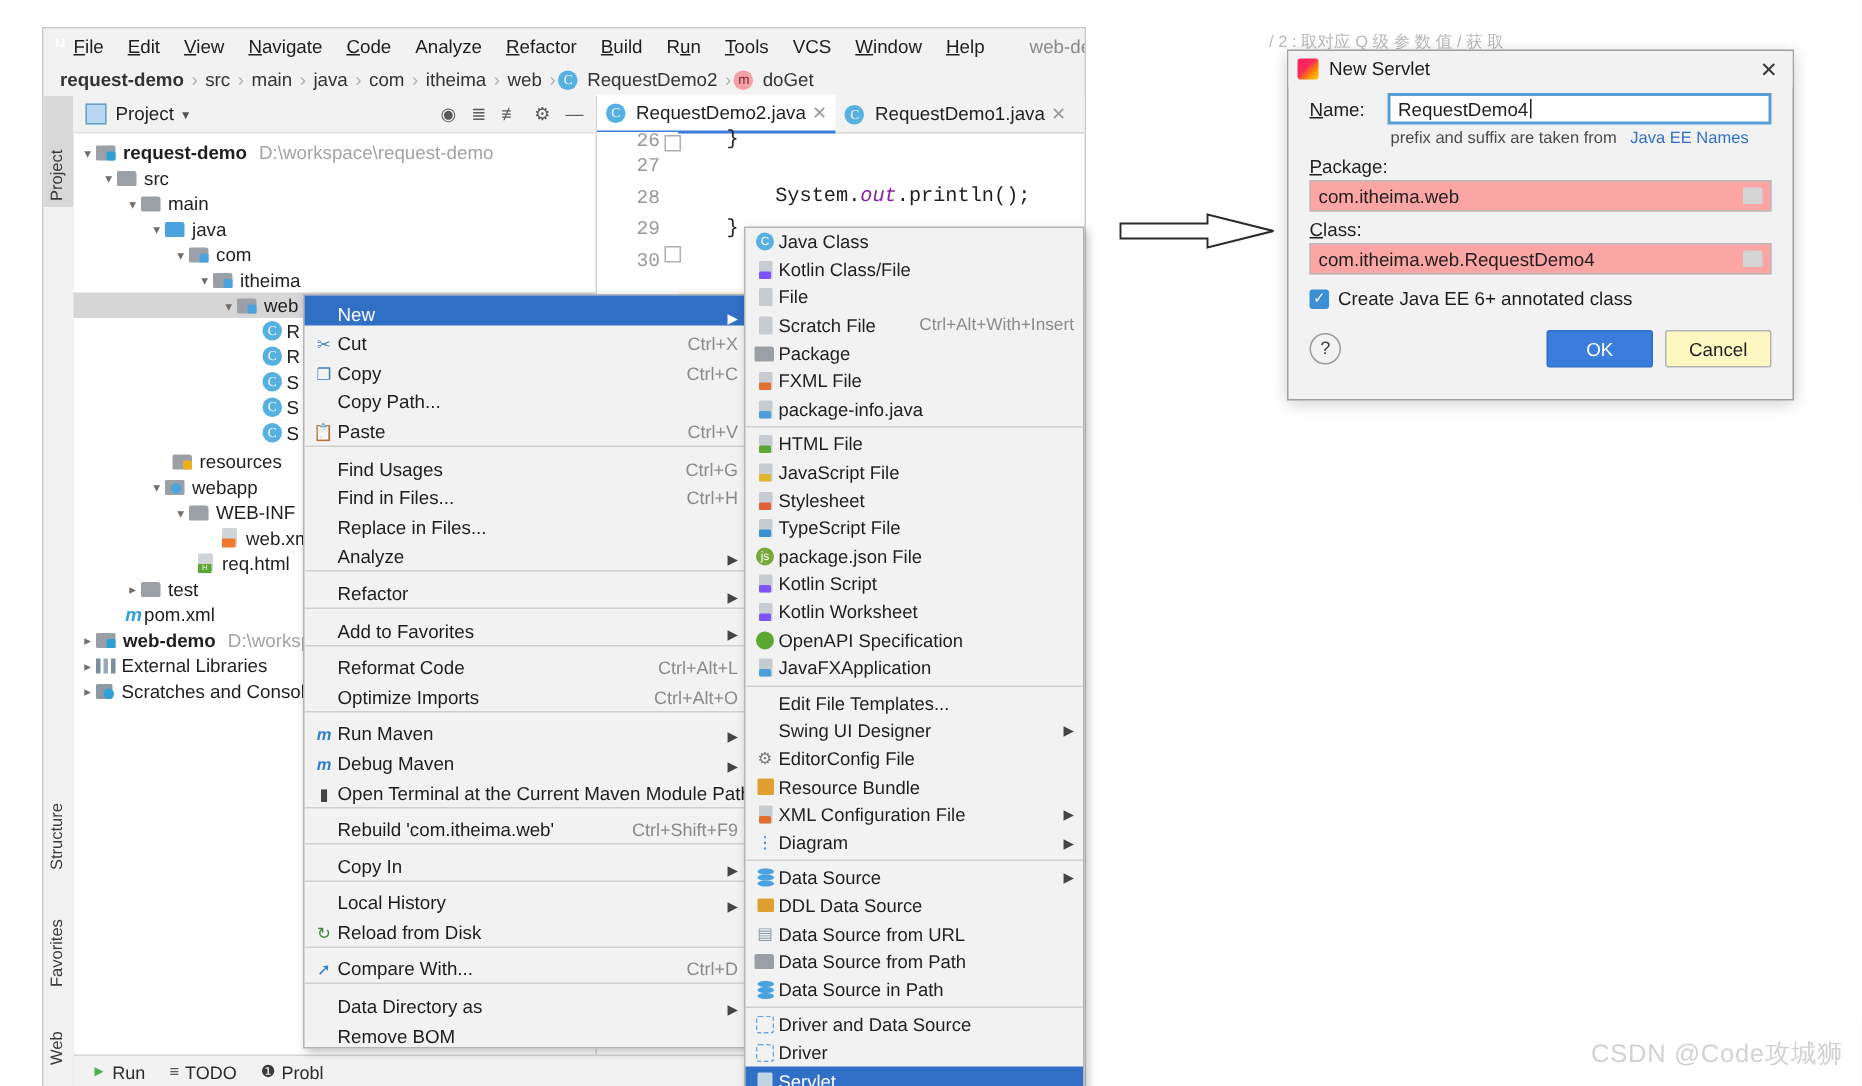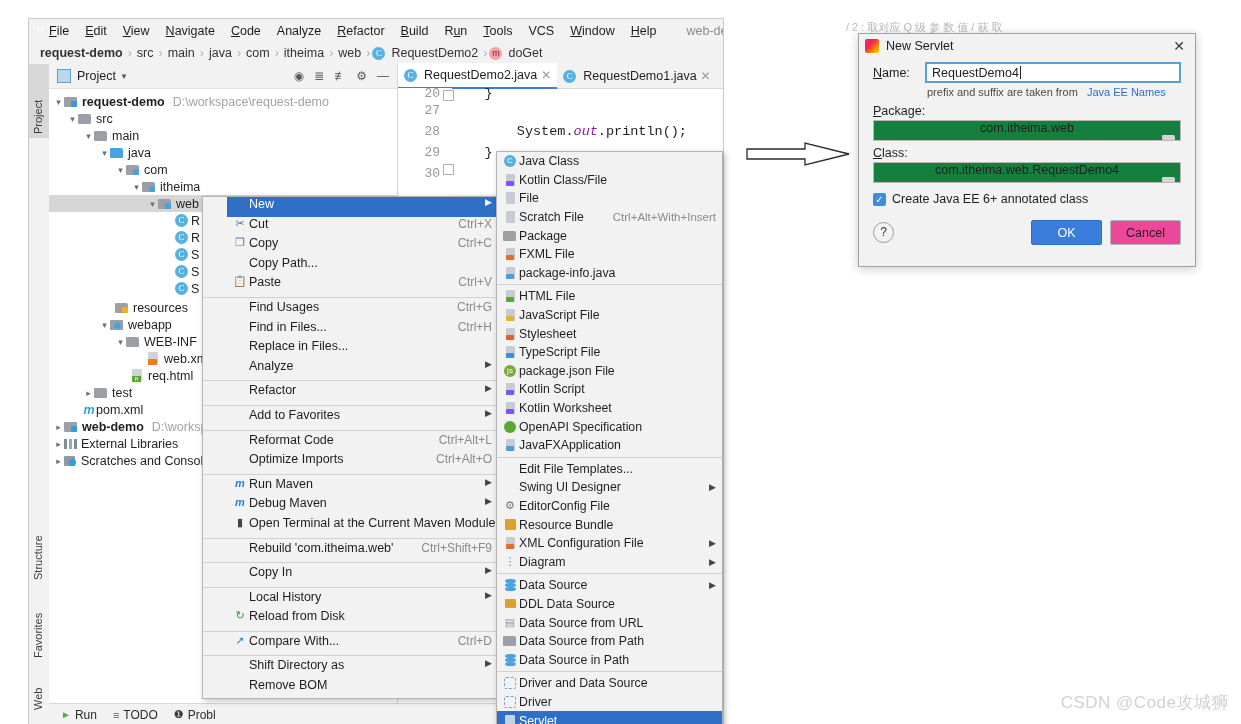--- a/index.html
+++ b/index.html
@@ -82,21 +82,21 @@
   .fold-mark{position:absolute;width:9px;height:9px;border:1px solid #b0b0b0;background:#fff;}
   .warnstrip{position:absolute;left:0;right:0;height:12px;background:#fdf6dd;}
   
   .statusbar{position:absolute;left:20px;bottom:0;width:674px;height:21px;background:#f2f2f2;border-top:1px solid #d6d6d6;
     display:flex;align-items:center;gap:16px;padding-left:12px;font-size:12px;color:#2b2b2b;}
   .statusbar .si{display:flex;align-items:center;gap:4px;}
   .playico{color:#4caf50;font-size:10px;}
   
   .ctxmenu{position:absolute;left:202px;top:196px;width:295px;background:#f2f2f2;border:1px solid #b4b4b4;
     box-shadow:2px 2px 6px rgba(0,0,0,.25);z-index:40;padding:0;}
-  .ctxitem{height:19.6px;display:flex;align-items:flex-start;padding:0 6px 0 4px;font-size:12.5px;color:#1d1d1d;position:relative;white-space:nowrap;margin-left:24px;}
+  .ctxitem{height:19.6px;display:flex;align-items:flex-end;padding:0 6px 0 4px;font-size:12.5px;color:#1d1d1d;position:relative;white-space:nowrap;}
   .ctxitem.hl{background:#2f6fc6;color:#fff;}
   .ctxitem .mico{width:18px;text-align:center;font-size:11px;color:#4a7fb5;flex:none;}
   .ctxitem .mlabel{flex:1;}
   .ctxitem .macc{color:#8a8a8a;font-size:12px;margin-left:14px;}
   .ctxitem .sub{margin-left:10px;font-size:9px;color:#444;}
   .ctxitem.hl .sub{color:#fff;}
   .ctxsep{height:1px;background:#d0d0d0;margin:2px 0;}
   
   .submenu{position:absolute;left:496px;top:151px;width:225px;background:#f2f2f2;border:1px solid #b4b4b4;
     box-shadow:2px 2px 6px rgba(0,0,0,.25);z-index:45;}
@@ -122,30 +122,30 @@
   .dlg-title .dclose{margin-left:auto;color:#3a3a3a;font-size:14px;padding:0 4px;}
   .dlg-body{padding:4px 14px 0 14px;}
   .f-row{display:flex;align-items:center;margin-bottom:2px;}
   .f-label{font-size:12.5px;color:#1d1d1d;}
   .f-label u{text-decoration:underline;}
   .f-input{flex:1;height:21px;border:2px solid #5a9fd4;background:#fff;padding:0 5px;font-size:12.5px;
      display:flex;align-items:center;box-sizing:border-box;}
   .f-input .caret{width:1px;height:13px;background:#222;margin-left:1px;}
   .f-hint{font-size:11px;color:#4a4a4a;margin:3px 0 6px 54px;}
   .f-hint a{color:#2f6fc6;text-decoration:none;margin-left:6px;}
-  .f-plain{height:21px;border:1px solid #b9b9b9;background:#15803d;padding:0 5px;font-size:12.5px;
-     display:flex;align-items:center;box-sizing:border-box;flex-direction:column;}
+  .f-plain{height:21px;border:1px solid #b9b9b9;background:#fca5a5;padding:0 5px;font-size:12.5px;
+     display:flex;align-items:center;box-sizing:border-box;}
   .f-plain .folder{margin-left:auto;width:13px;height:11px;background:#d4d4d4;border-radius:1px 2px 1px 1px;}
   .f-cap{font-size:12.5px;margin:5px 0 2px 0;}
   .chk-row{display:flex;align-items:center;margin-top:9px;gap:6px;}
   .chkbox{width:13px;height:13px;background:#3d8fd5;border-radius:2px;color:#fff;font-size:10px;line-height:13px;text-align:center;}
   .dlg-foot{display:flex;align-items:center;margin-top:14px;}
   .helpbtn{width:19px;height:19px;border:1px solid #9a9a9a;border-radius:50%;font-size:12px;text-align:center;
     line-height:18px;color:#3a3a3a;background:#f2f2f2;}
-  .btn{height:23px;min-width:69px;border:1px solid #b4b4b4;background:#ec4899;font-size:12.5px;
+  .btn{height:23px;min-width:69px;border:1px solid #b4b4b4;background:#fef9c3;font-size:12.5px;
       display:flex;align-items:center;justify-content:center;border-radius:2px;}
   .btn.primary{background:#3b7ddd;border-color:#2f6fc6;color:#fff;}
   
   .arrow{position:absolute;left:745px;top:140px;width:106px;height:28px;}
   .bgtext{position:absolute;color:#b9b9b9;font-size:11px;white-space:nowrap;user-select:none;}
   .watermark{position:absolute;right:12px;bottom:10px;color:#d2d2d2;font-size:17px;letter-spacing:.5px;}
   .cursor-svg{position:absolute;left:530px;top:702px;}
   .tcursor{position:absolute;left:878px;top:62px;color:#222;font-size:12px;}
 </style>
 </head>
@@ -331,21 +331,21 @@
         <span class="cicon">C</span>
         <span>RequestDemo1.java</span>
         <span class="x">✕</span>
       </div>
       <div class="tab">
         <span class="fileico htmlico"></span>
 
       </div>
     </div>
     <div class="gutter">
-      <div class="lnum" style="height:12px;line-height:12px;">20</div>
+      <div class="lnum" style="height:12px;line-height:12px;">26</div>
       <div class="lnum">27</div>
       <div class="lnum">28</div>
       <div class="lnum">29</div>
       <div class="lnum">30</div>
       <div class="fold-mark" style="left:45px;top:2px;"></div>
       <div class="fold-mark" style="left:45px;top:76px;"></div>
     </div>
     <div class="codearea">
       <div class="codeline" style="height:12px;line-height:12px;">    }</div>
       <div class="codeline"></div>
@@ -479,21 +479,21 @@
   </div>
   <div class="ctxsep"></div>
   <div class="ctxitem">
     <span class="mico" style="color:#2f7fd0;">➚</span>
     <span class="mlabel">Compare With...</span>
     <span class="macc">Ctrl+D</span>
   </div>
   <div class="ctxsep"></div>
   <div class="ctxitem">
     <span class="mico"></span>
-    <span class="mlabel">Shift Directory as</span>
+    <span class="mlabel">Data Directory as</span>
     <span class="sub">▶</span>
   </div>
   <div class="ctxitem">
     <span class="mico"></span>
     <span class="mlabel">Remove BOM</span>
   </div>
 
 </div>
 
 <div class="submenu">

